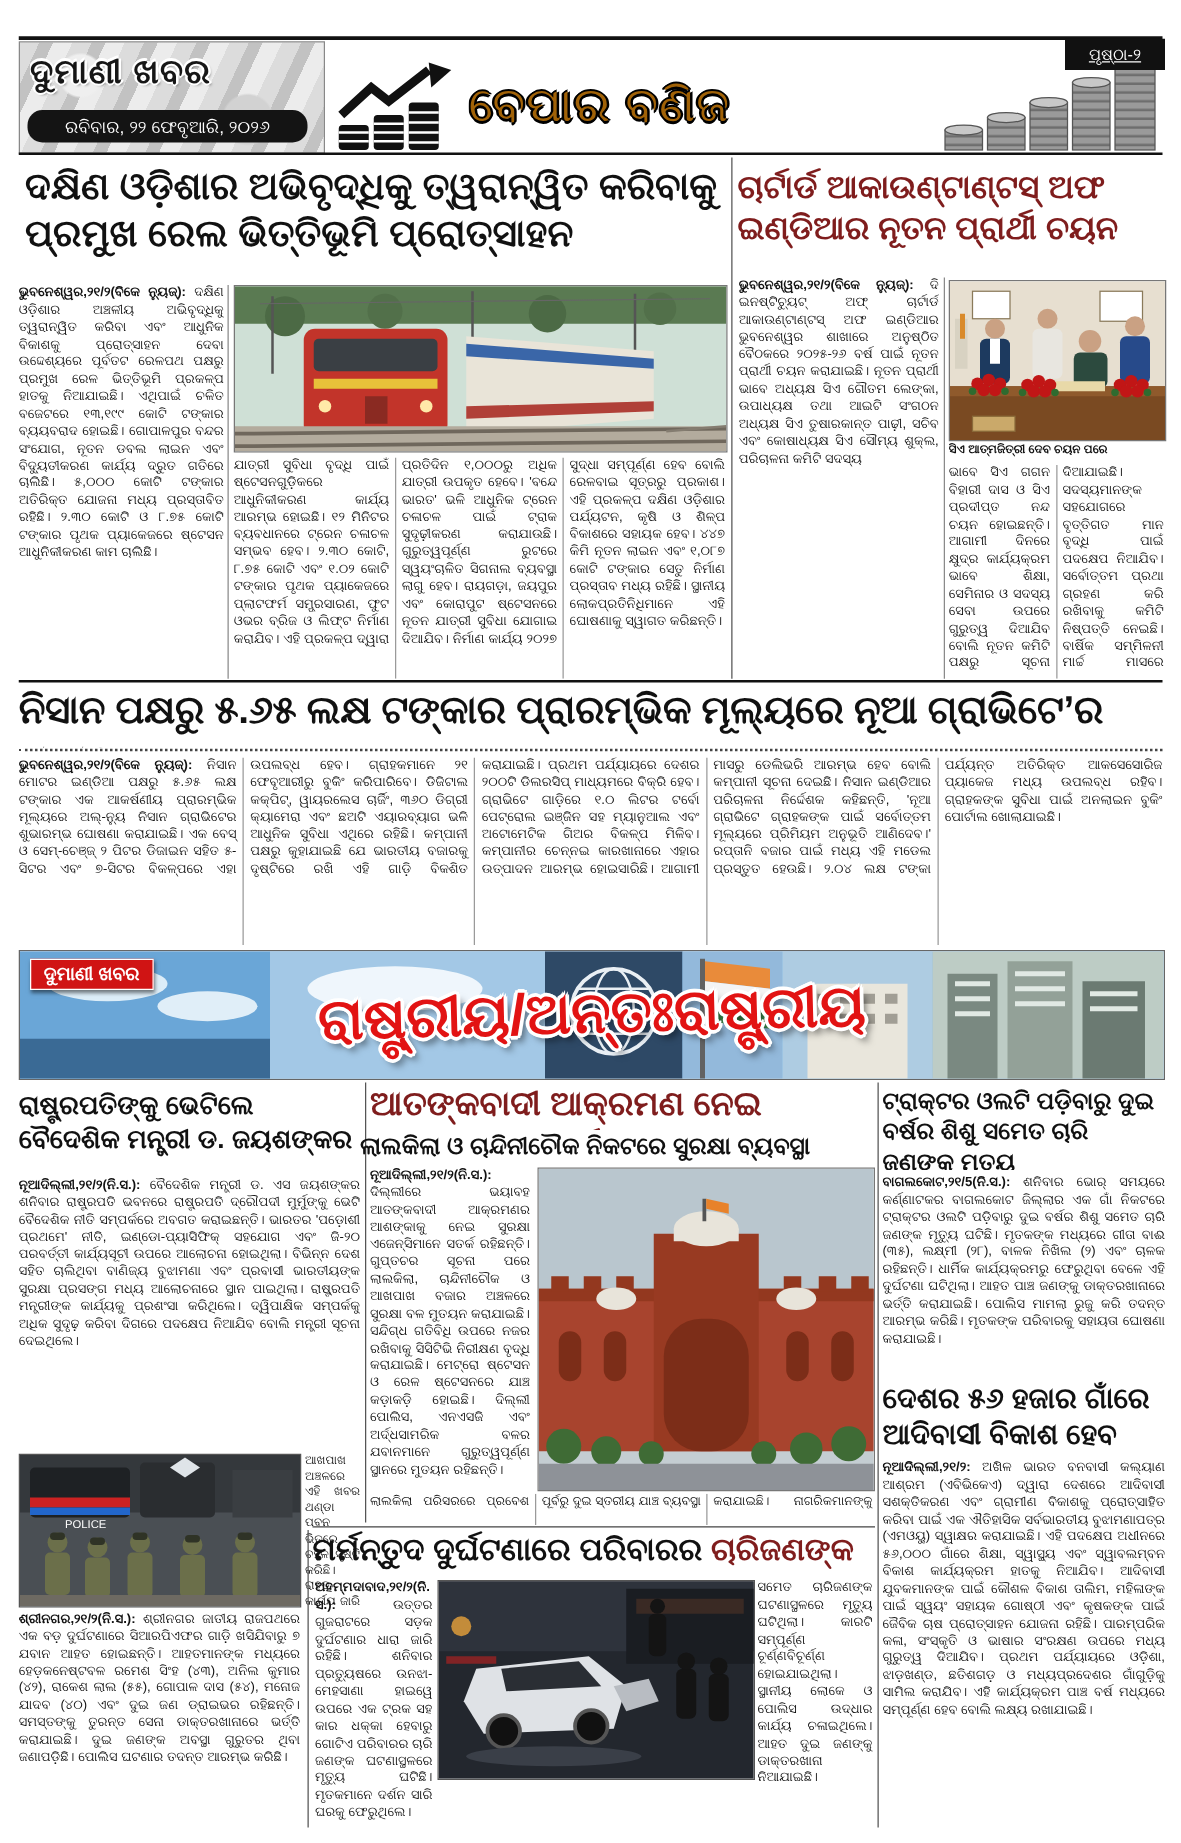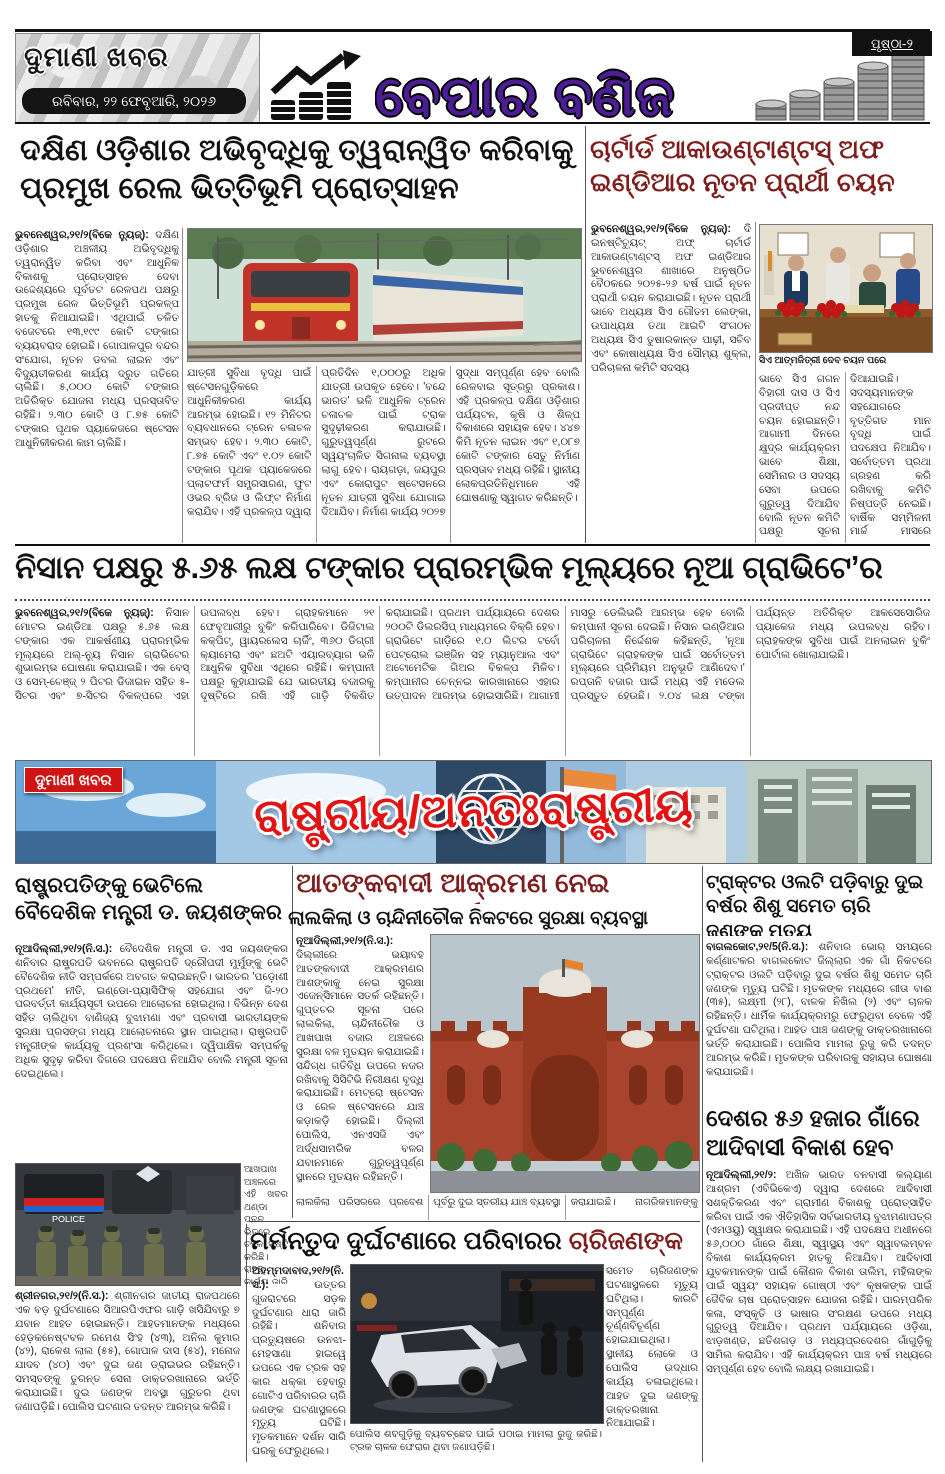--- a/index.html
+++ b/index.html
@@ -18,21 +18,21 @@
   .cols5{column-count:5;column-gap:11px;column-rule:1px solid #9a9a9a;}
   .caption{font-size:9.5px;font-weight:bold;overflow:hidden;}
   .masthead{background:
       radial-gradient(circle at 20% 30%, #efefef 0 8%, transparent 9%),
       radial-gradient(circle at 75% 70%, #d2d2d2 0 10%, transparent 11%),
       repeating-linear-gradient(115deg,#dcdcdc 0 14px,#c2c2c2 14px 24px,#ececec 24px 38px);
       border:1px solid #888;}
   .masthead-title{font-size:27px;font-weight:800;color:#161616;letter-spacing:1px;
       text-shadow:-2px 0 #fff,2px 0 #fff,0 -2px #fff,0 2px #fff,-1px -1px #fff,1px 1px #fff,2px 2px 2px rgba(0,0,0,.35);}
   .date-strip{background:#141414;color:#fff;font-size:14px;display:flex;align-items:center;justify-content:center;}
-  .section-title{font-size:55px;font-weight:700;color:#4c1d95;letter-spacing:1px;
+  .section-title{font-size:38px;font-weight:400;color:#a16207;letter-spacing:1px;
       text-shadow:-2px 0 #000,2px 0 #000,0 -2px #000,0 2px #000,-1px -1px #000,1px 1px #000,
                   -3px -3px 0 #fff,3px 3px 0 #fff;}
   .page-tab{background:#111;color:#fff;font-size:13px;display:flex;align-items:center;justify-content:center;}
   .banner-title{font-size:46px;font-weight:900;color:#e21313;transform:rotate(-1.5deg);
       text-shadow:-3px 0 #fff,3px 0 #fff,0 -3px #fff,0 3px #fff,-2px -2px #fff,2px 2px #fff,-2px 2px #fff,2px -2px #fff,4px 5px 6px rgba(0,0,0,.55);}
   .banner-logo{background:#d01414;color:#fff;font-size:15px;font-weight:bold;padding:3px 10px;
       border:1px solid #fff;box-shadow:1px 2px 3px rgba(0,0,0,.5);}
   svg{display:block;}
 </style>
 </head>
@@ -378,21 +378,20 @@
         <circle cx="224" cy="68" r="7"></circle>
       <rect x="168" y="26" width="14" height="34" rx="5"></rect>
         <circle cx="175" cy="20" r="6"></circle>
     </g>
     <ellipse cx="92" cy="140" rx="70" ry="8" fill="#3a3f48"></ellipse>
     <circle cx="18" cy="36" r="8" fill="#e8a23a" opacity="0.8"></circle>
     <rect x="6" y="60" width="40" height="6" fill="#a22" opacity="0.7"></rect>
   </svg>
 
   <div class="abs bodytext" style="left:606px;top:1264px;width:92px;height:198px;">ସମେତ ଚାରିଜଣଙ୍କ ଘଟଣାସ୍ଥଳରେ ମୃତ୍ୟୁ ଘଟିଥିଲା। କାରଟି ସମ୍ପୂର୍ଣ୍ଣ ଚୂର୍ଣ୍ଣବିଚୂର୍ଣ୍ଣ ହୋଇଯାଇଥିଲା। ସ୍ଥାନୀୟ ଲୋକେ ଓ ପୋଲିସ ଉଦ୍ଧାର କାର୍ଯ୍ୟ ଚଳାଇଥିଲେ। ଆହତ ଦୁଇ ଜଣଙ୍କୁ ଡାକ୍ତରଖାନା ନିଆଯାଇଛି।</div>
-  <div class="abs bodytext" style="left:350px;top:1427px;width:252px;height:35px;font-size:10px;">ପୋଲିସ ଶବଗୁଡ଼ିକୁ ବ୍ୟବଚ୍ଛେଦ ପାଇଁ ପଠାଇ ମାମଲା ରୁଜୁ କରିଛି। ଟ୍ରକ ଚାଳକ ଫେରାର ଥିବା ଜଣାପଡ଼ିଛି।</div>
 
   <div class="abs headline" style="left:706px;top:870px;width:226px;height:66px;font-size:19px;">ଟ୍ରାକ୍ଟର ଓଲଟି ପଡ଼ିବାରୁ ଦୁଇ ବର୍ଷର ଶିଶୁ ସମେତ ଚାରି ଜଣଙ୍କ ମୃତ୍ୟୁ</div>
   <div class="abs bodytext" style="left:706px;top:940px;width:226px;height:160px;">
     <span class="byline">ବାଗଲକୋଟ,୨୧/5(ନି.ସ.):</span>
     <span>ଶନିବାର ଭୋର୍ ସମୟରେ କର୍ଣ୍ଣାଟକର ବାଗଲକୋଟ ଜିଲ୍ଲାର ଏକ ଗାଁ ନିକଟରେ ଟ୍ରାକ୍ଟର ଓଲଟି ପଡ଼ିବାରୁ ଦୁଇ ବର୍ଷର ଶିଶୁ ସମେତ ଚାରି ଜଣଙ୍କ ମୃତ୍ୟୁ ଘଟିଛି। ମୃତକଙ୍କ ମଧ୍ୟରେ ଗୀତା ବାଈ (୩୫), ଲକ୍ଷ୍ମୀ (୨୮), ବାଳକ ନିଖିଲ (୨) ଏବଂ ଚାଳକ ରହିଛନ୍ତି। ଧାର୍ମିକ କାର୍ଯ୍ୟକ୍ରମରୁ ଫେରୁଥିବା ବେଳେ ଏହି ଦୁର୍ଘଟଣା ଘଟିଥିଲା। ଆହତ ପାଞ୍ଚ ଜଣଙ୍କୁ ଡାକ୍ତରଖାନାରେ ଭର୍ତ୍ତି କରାଯାଇଛି। ପୋଲିସ ମାମଲା ରୁଜୁ କରି ତଦନ୍ତ ଆରମ୍ଭ କରିଛି। ମୃତକଙ୍କ ପରିବାରକୁ ସହାୟତା ଘୋଷଣା କରାଯାଇଛି।</span>
   </div>
 
   <div class="abs headline" style="left:706px;top:1104px;width:226px;height:60px;font-size:23px;">ଦେଶର ୫୬ ହଜାର ଗାଁରେ ଆଦିବାସୀ ବିକାଶ ହେବ</div>
   <div class="abs bodytext" style="left:706px;top:1168px;width:226px;height:294px;">
     <span class="byline">ନୂଆଦିଲ୍ଲୀ,୨୧/୨:</span>

